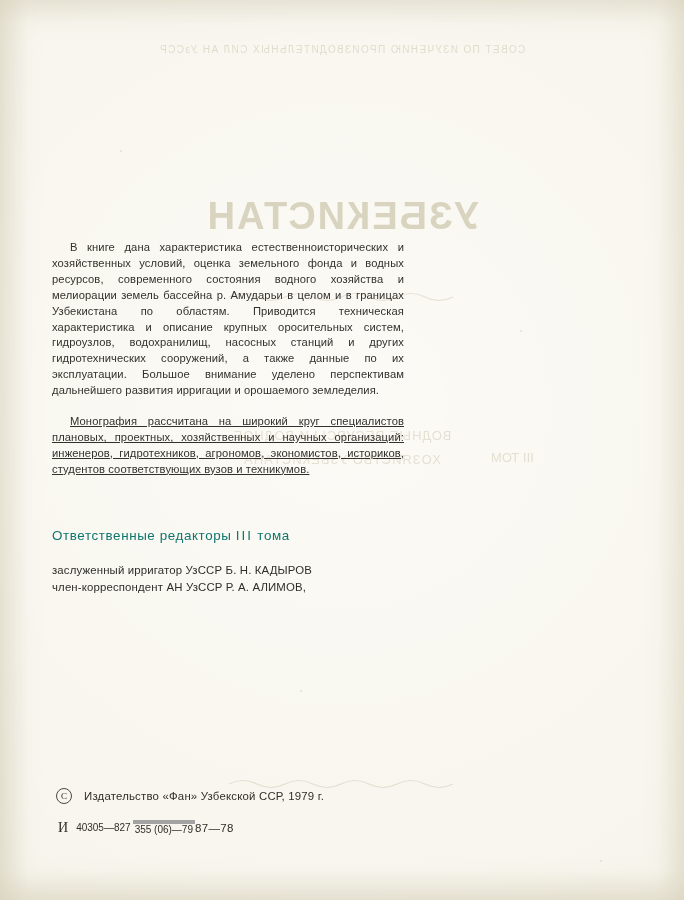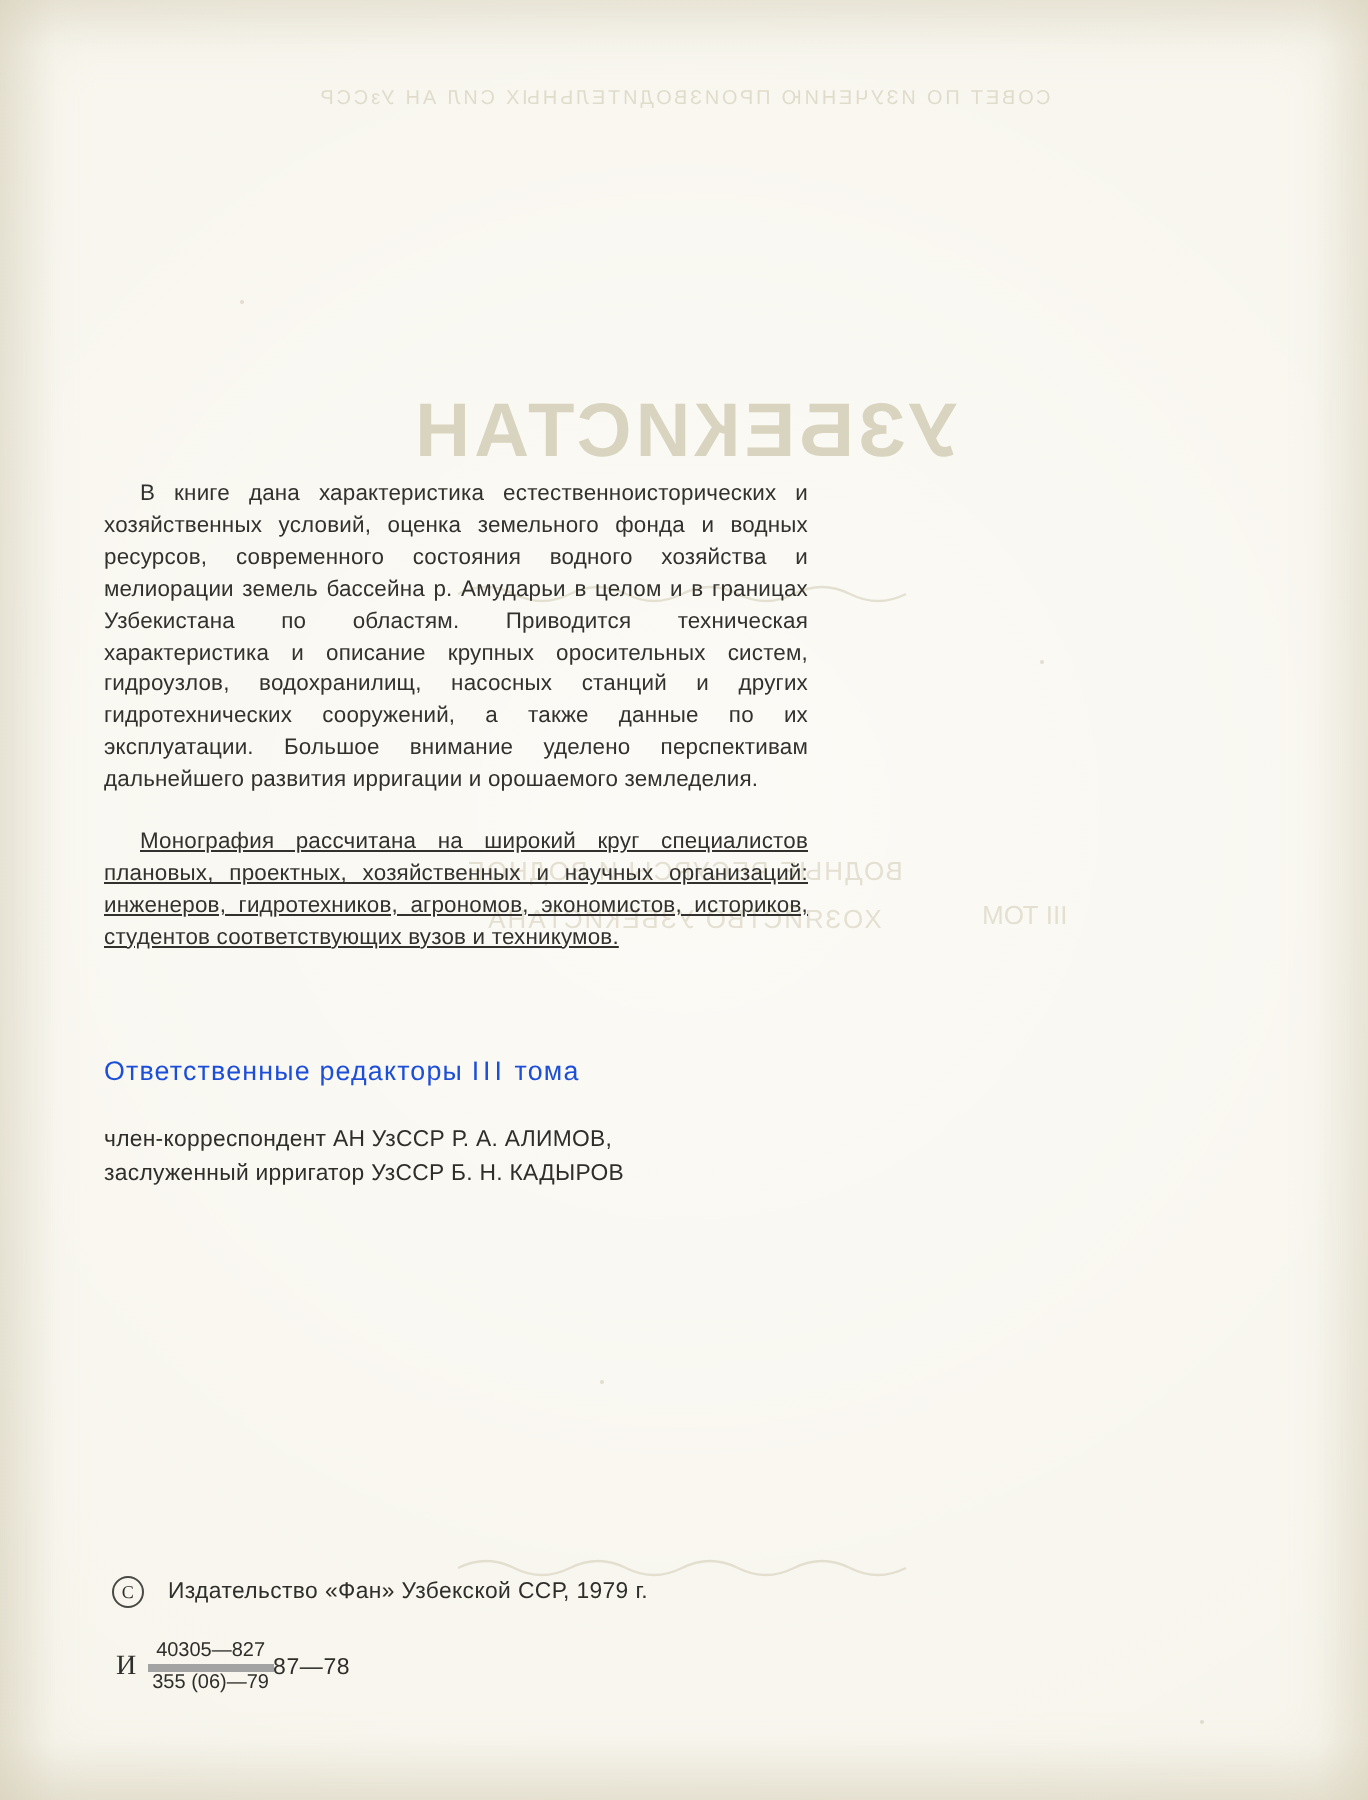--- a/index.html
+++ b/index.html
@@ -116,21 +116,21 @@
     margin: 0;
     text-indent: 18px;
   }
   .abstract p + p { margin-top: 15px; text-decoration: underline; }
 
   .editors-heading {
     position: absolute;
     left: 52px;
     top: 528px;
     font-size: 13.4px;
-    color: #1d4ed8;
+    color: #0f766e;
     letter-spacing: 0.6px;
   }
   .editors-heading .vol { letter-spacing: 2px; }
   .editors-names {
     position: absolute;
     left: 52px;
     top: 562px;
     width: 420px;
     font-size: 11.4px;
     line-height: 1.45;
@@ -171,21 +171,21 @@
     font-size: 11px;
     color: #2f2e2a;
   }
   .index-letter {
     font-size: 14px;
     margin-right: 6px;
     font-family: "Liberation Serif", serif;
   }
   .fraction {
     display: inline-flex;
-    flex-direction: column;
+    flex-direction: row;
     align-items: center;
     line-height: 1.15;
     font-size: 10px;
   }
   .fraction .num { padding: 0 2px; }
   .fraction .den {
     border-top: 4px solid #a3a3a3;
     padding: 0 2px;
   }
   .index-suffix {
@@ -227,22 +227,22 @@
   <div class="abstract">
     <p>В книге дана характеристика естественноисторических и хозяйственных условий, оценка земельного фонда и водных ресурсов, современного состояния водного хозяйства и мелиорации земель бассейна р. Амударьи в целом и в границах Узбекистана по областям. Приводится техническая характеристика и описание крупных оросительных систем, гидроузлов, водохранилищ, насосных станций и других гидротехнических сооружений, а также данные по их эксплуатации. Большое внимание уделено перспективам дальнейшего развития ирригации и орошаемого земледелия.</p>
     <p>Монография рассчитана на широкий круг специалистов плановых, проектных, хозяйственных и научных организаций: инженеров, гидротехников, агрономов, экономистов, историков, студентов соответствующих вузов и техникумов.</p>
   </div>
 
   <div class="editors-heading">
     <span>Ответственные редакторы </span><span class="vol">III</span><span> тома</span>
   </div>
 
   <div class="editors-names">
+    <div>заслуженный ирригатор УзССР Б. Н. КАДЫРОВ</div>
     <div>член-корреспондент АН УзССР Р. А. АЛИМОВ,</div>
-    <div>заслуженный ирригатор УзССР Б. Н. КАДЫРОВ</div>
   </div>
 
   <div class="imprint">
     <span class="copyright-mark">C</span>
     <span>Издательство «Фан» Узбекской ССР, 1979 г.</span>
   </div>
 
   <div class="index-block">
     <span class="index-letter">И</span>
     <span class="fraction">

